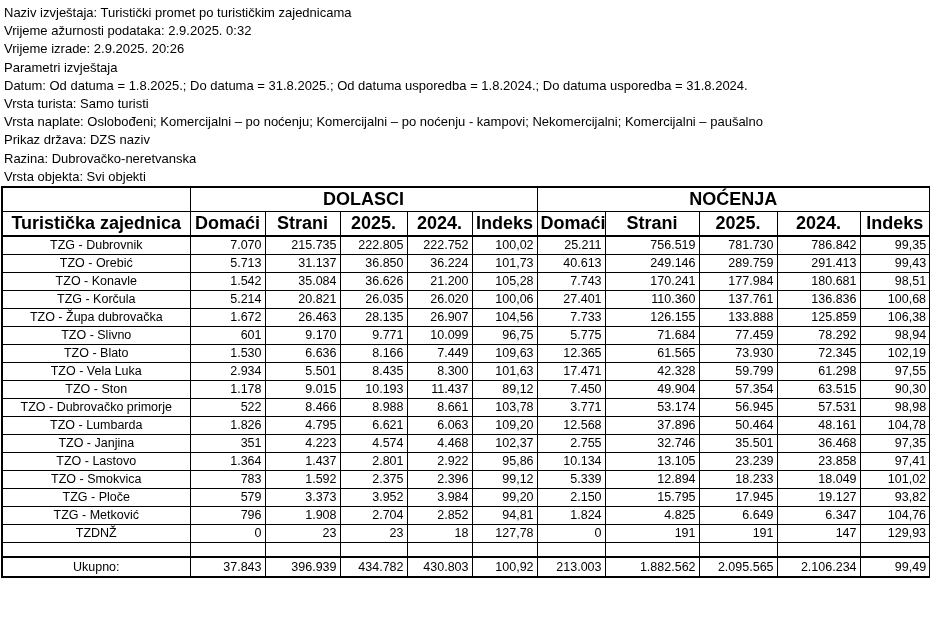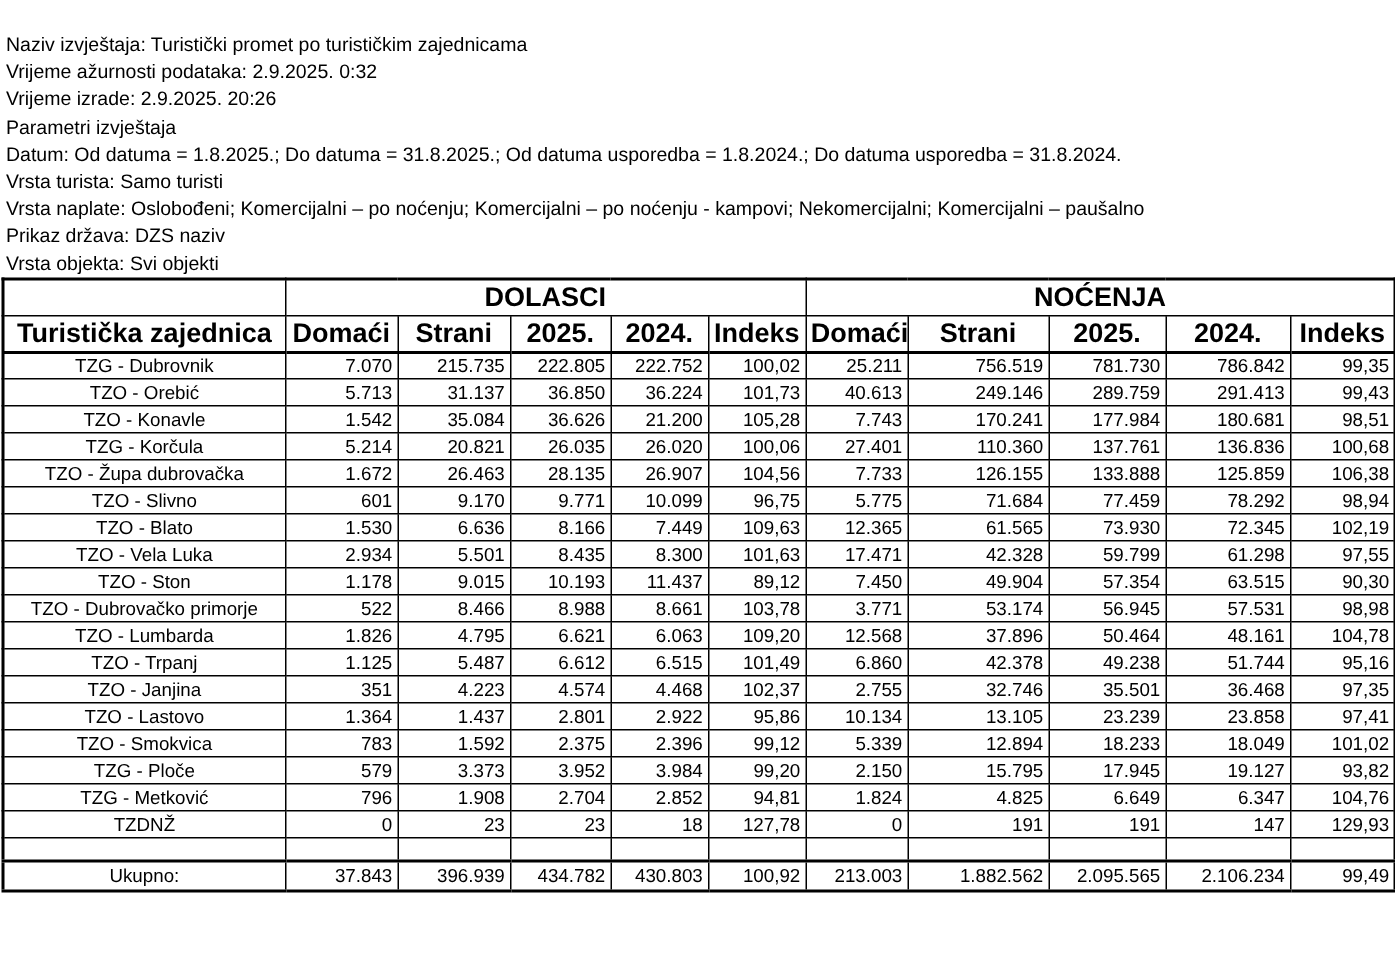--- a/index.html
+++ b/index.html
@@ -5,21 +5,21 @@
   * { box-sizing: border-box; }
   html, body { margin: 0; padding: 0; background: #ffffff; }
   body { font-family: "Liberation Sans", "DejaVu Sans", sans-serif; color: #000; }
   .page {
     width: 930px;
     height: 635px;
     background: #fff;
     overflow: hidden;
   }
   .meta {
-    padding: 21px 0 0 4px;
+    padding: 4px 0 0 4px;
     font-size: 13px;
   }
   .meta-line {
     line-height: 18.2px;
     white-space: nowrap;
   }
   table.report {
     border-collapse: collapse;
     table-layout: fixed;
     width: 928px;
@@ -56,20 +56,21 @@
 <div class="page">
   <div class="meta">
       <div class="meta-line">Naziv izvještaja: Turistički promet po turističkim zajednicama</div>
       <div class="meta-line">Vrijeme ažurnosti podataka: 2.9.2025. 0:32</div>
       <div class="meta-line">Vrijeme izrade: 2.9.2025. 20:26</div>
       <div class="meta-line">Parametri izvještaja</div>
       <div class="meta-line">Datum: Od datuma = 1.8.2025.; Do datuma = 31.8.2025.; Od datuma usporedba = 1.8.2024.; Do datuma usporedba = 31.8.2024.</div>
       <div class="meta-line">Vrsta turista: Samo turisti</div>
       <div class="meta-line">Vrsta naplate: Oslobođeni; Komercijalni – po noćenju; Komercijalni – po noćenju - kampovi; Nekomercijalni; Komercijalni – paušalno</div>
       <div class="meta-line">Prikaz država: DZS naziv</div>
+      <div class="meta-line">Razina: Dubrovačko-neretvanska</div>
       <div class="meta-line">Vrsta objekta: Svi objekti</div>
     </div>
 
   <table class="report">
     <colgroup>
       <col style="width:188px">
       <col style="width:75px">
         <col style="width:75px">
         <col style="width:67px">
         <col style="width:65px">
@@ -238,33 +239,20 @@
           <td class="num">6.621</td>
           <td class="num">6.063</td>
           <td class="num">109,20</td>
           <td class="num">12.568</td>
           <td class="num">37.896</td>
           <td class="num">50.464</td>
           <td class="num">48.161</td>
           <td class="num">104,78</td>
         </tr>
         <tr>
-          <td class="name">TZO - Trpanj</td>
-          <td class="num">1.125</td>
-          <td class="num">5.487</td>
-          <td class="num">6.612</td>
-          <td class="num">6.515</td>
-          <td class="num">101,49</td>
-          <td class="num">6.860</td>
-          <td class="num">42.378</td>
-          <td class="num">49.238</td>
-          <td class="num">51.744</td>
-          <td class="num">95,16</td>
-        </tr>
-        <tr>
           <td class="name">TZO - Janjina</td>
           <td class="num">351</td>
           <td class="num">4.223</td>
           <td class="num">4.574</td>
           <td class="num">4.468</td>
           <td class="num">102,37</td>
           <td class="num">2.755</td>
           <td class="num">32.746</td>
           <td class="num">35.501</td>
           <td class="num">36.468</td>

